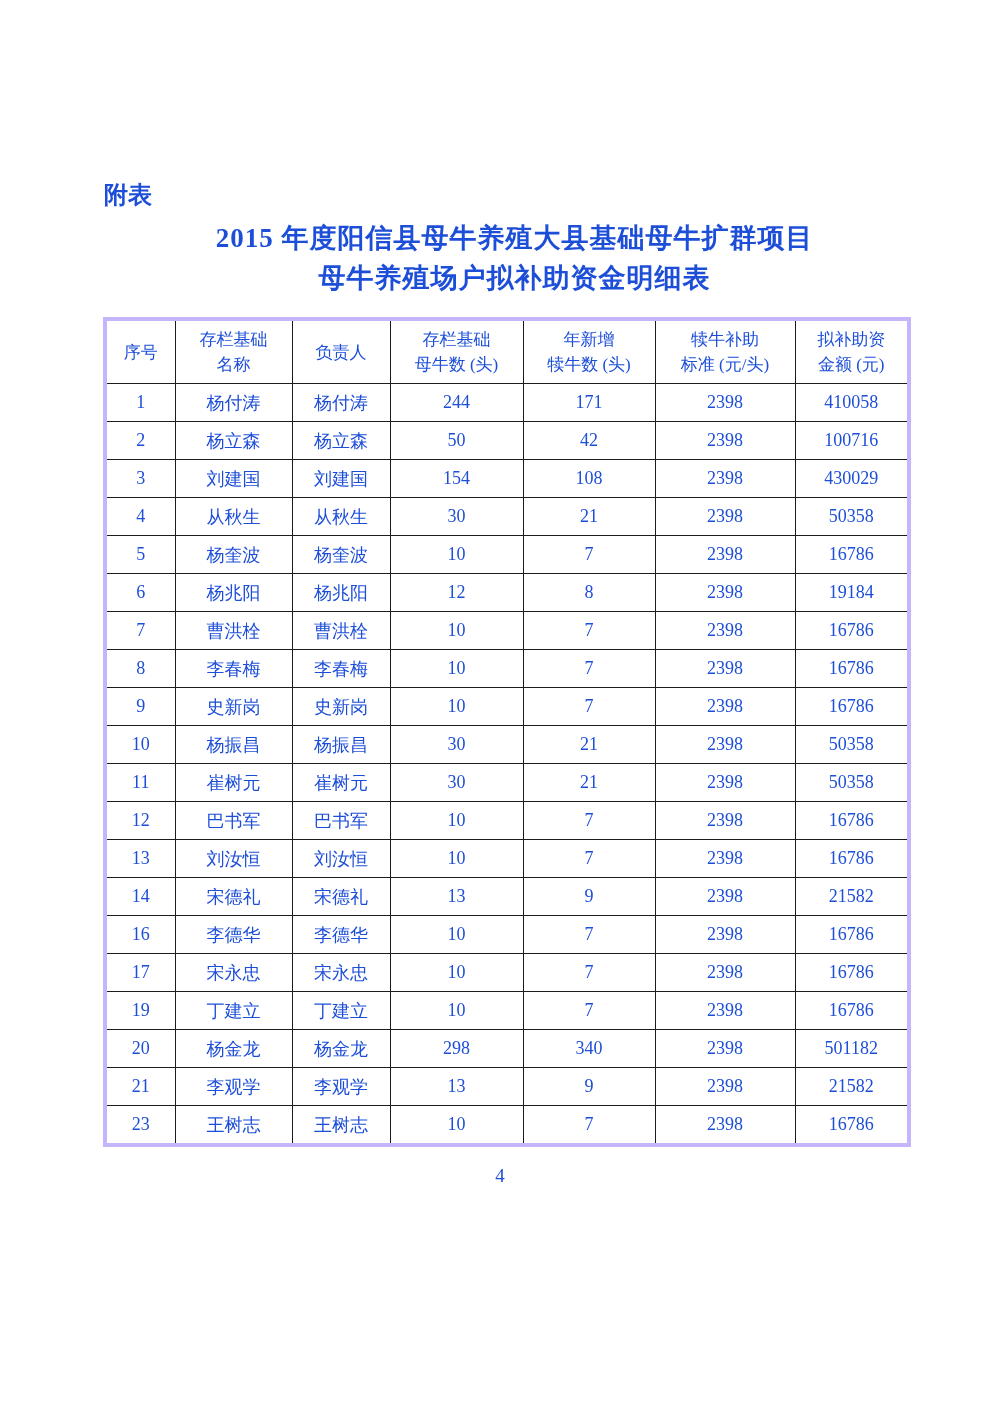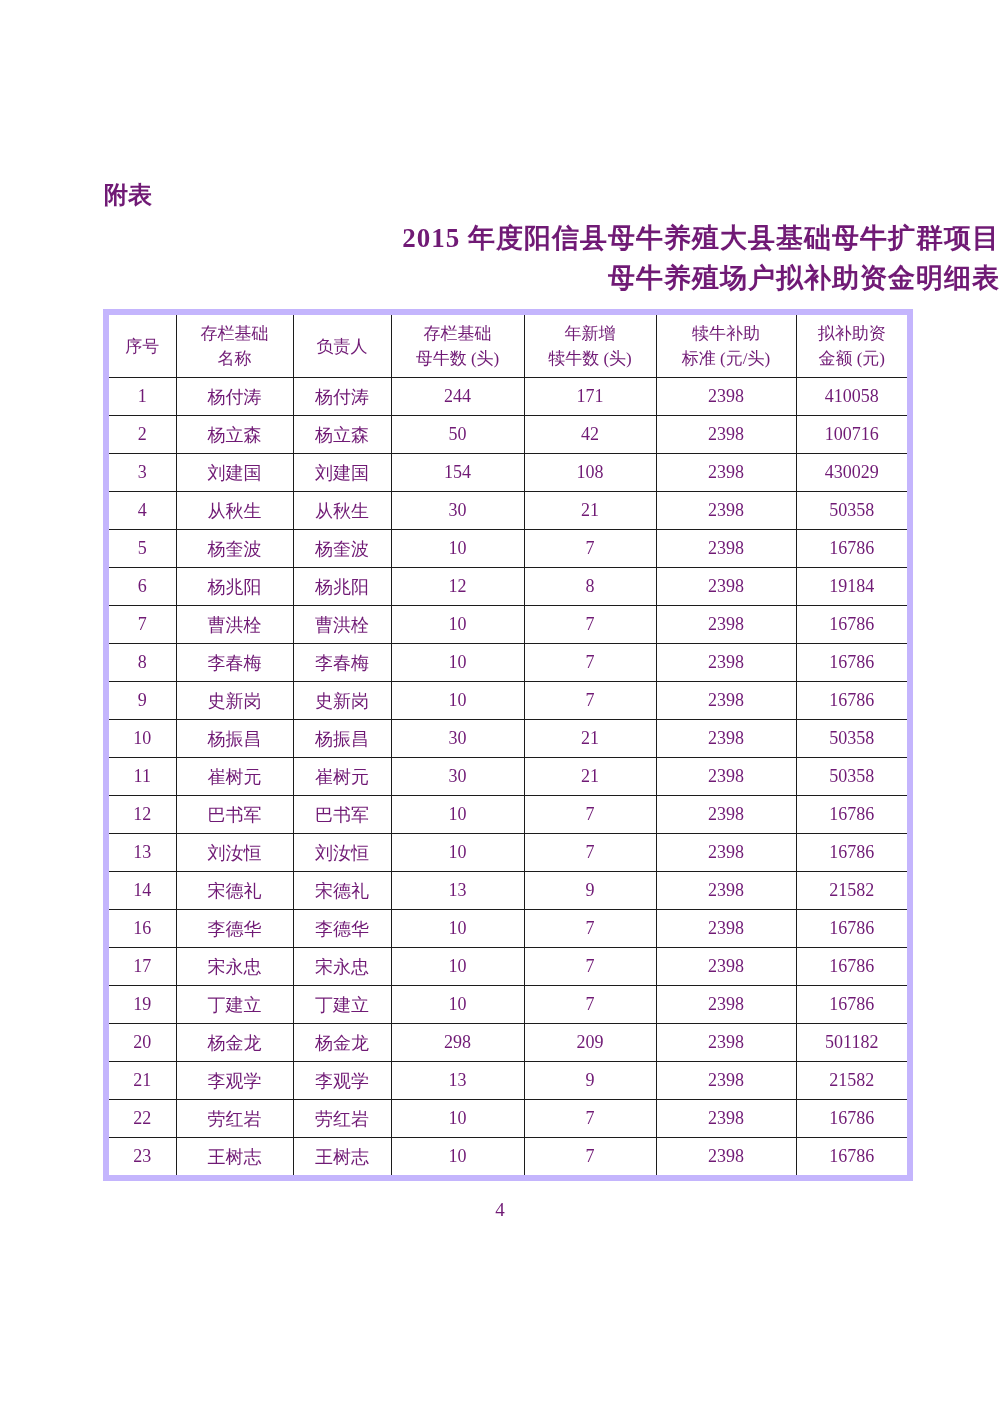--- a/index.html
+++ b/index.html
@@ -4,45 +4,45 @@
 <style>
   html, body { margin: 0; padding: 0; background: #ffffff; }
   .page {
     position: relative;
     width: 1000px;
     height: 1414px;
     background: #ffffff;
     box-sizing: border-box;
     padding-top: 180px;
     font-family: "Liberation Serif", "DejaVu Serif", serif;
-    color: #701a75;
+    color: #1d4ed8;
     overflow: hidden;
   }
   .annex {
     margin-left: 104px;
     font-size: 24px;
     font-weight: bold;
     line-height: 30px;
   }
   .title {
-    text-align: right;
+    text-align: center;
     font-weight: bold;
     font-size: 27px;
     line-height: 40px;
     letter-spacing: 1px;
     padding-left: 29px;
   }
   .title.first { margin-top: 8px; }
   .subsidy-table {
     margin-left: 103px;
-    margin-top: 11px;
+    margin-top: 19px;
     width: 804px;
     border-collapse: collapse;
     table-layout: fixed;
-    border: 6px solid #c4b5fd;
+    border: 4px solid #c4b5fd;
   }
   .subsidy-table th, .subsidy-table td {
     border: 1px solid #1c1c1c;
     text-align: center;
     vertical-align: middle;
     padding: 0;
     font-weight: normal;
     overflow: hidden;
   }
   .subsidy-table thead th {
@@ -261,43 +261,34 @@
           <td>10</td>
           <td>7</td>
           <td>2398</td>
           <td>16786</td>
         </tr>
         <tr>
           <td>20</td>
           <td>杨金龙</td>
           <td>杨金龙</td>
           <td>298</td>
-          <td>209</td>
+          <td>340</td>
           <td>2398</td>
           <td>501182</td>
         </tr>
         <tr>
           <td>21</td>
           <td>李观学</td>
           <td>李观学</td>
           <td>13</td>
           <td>9</td>
           <td>2398</td>
           <td>21582</td>
         </tr>
         <tr>
-          <td>22</td>
-          <td>劳红岩</td>
-          <td>劳红岩</td>
-          <td>10</td>
-          <td>7</td>
-          <td>2398</td>
-          <td>16786</td>
-        </tr>
-        <tr>
           <td>23</td>
           <td>王树志</td>
           <td>王树志</td>
           <td>10</td>
           <td>7</td>
           <td>2398</td>
           <td>16786</td>
         </tr>
       </tbody>
   </table>

